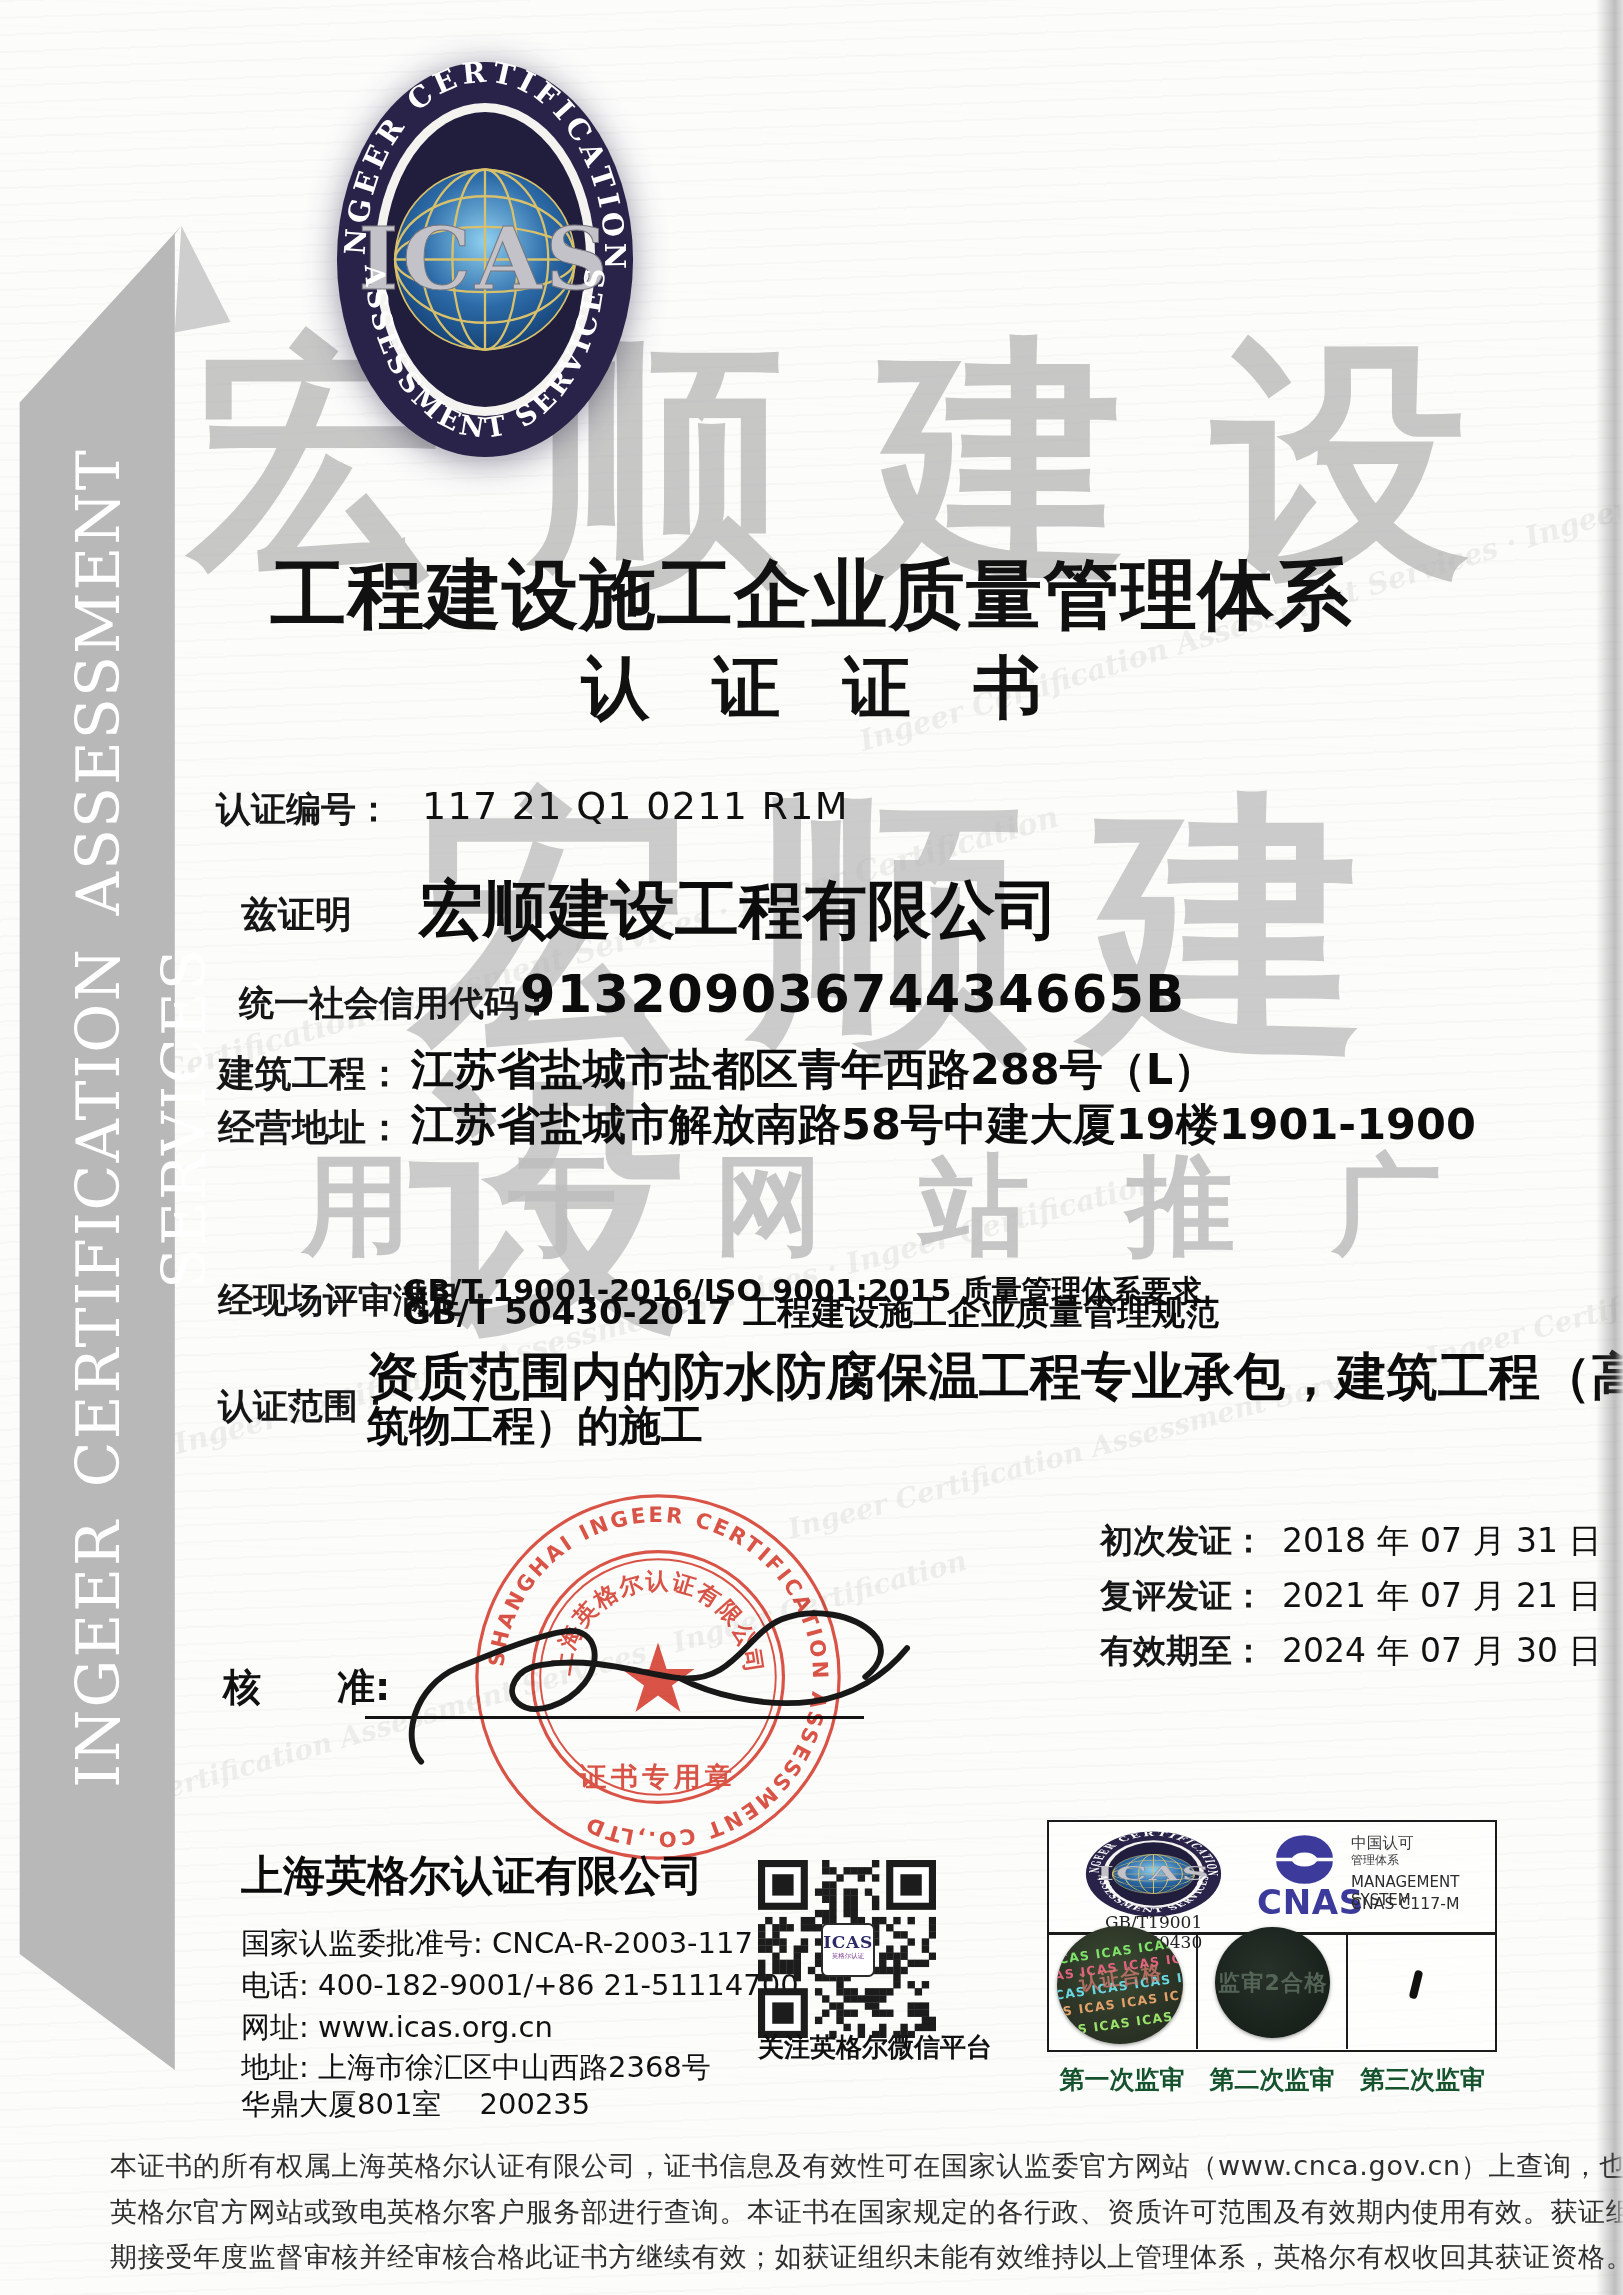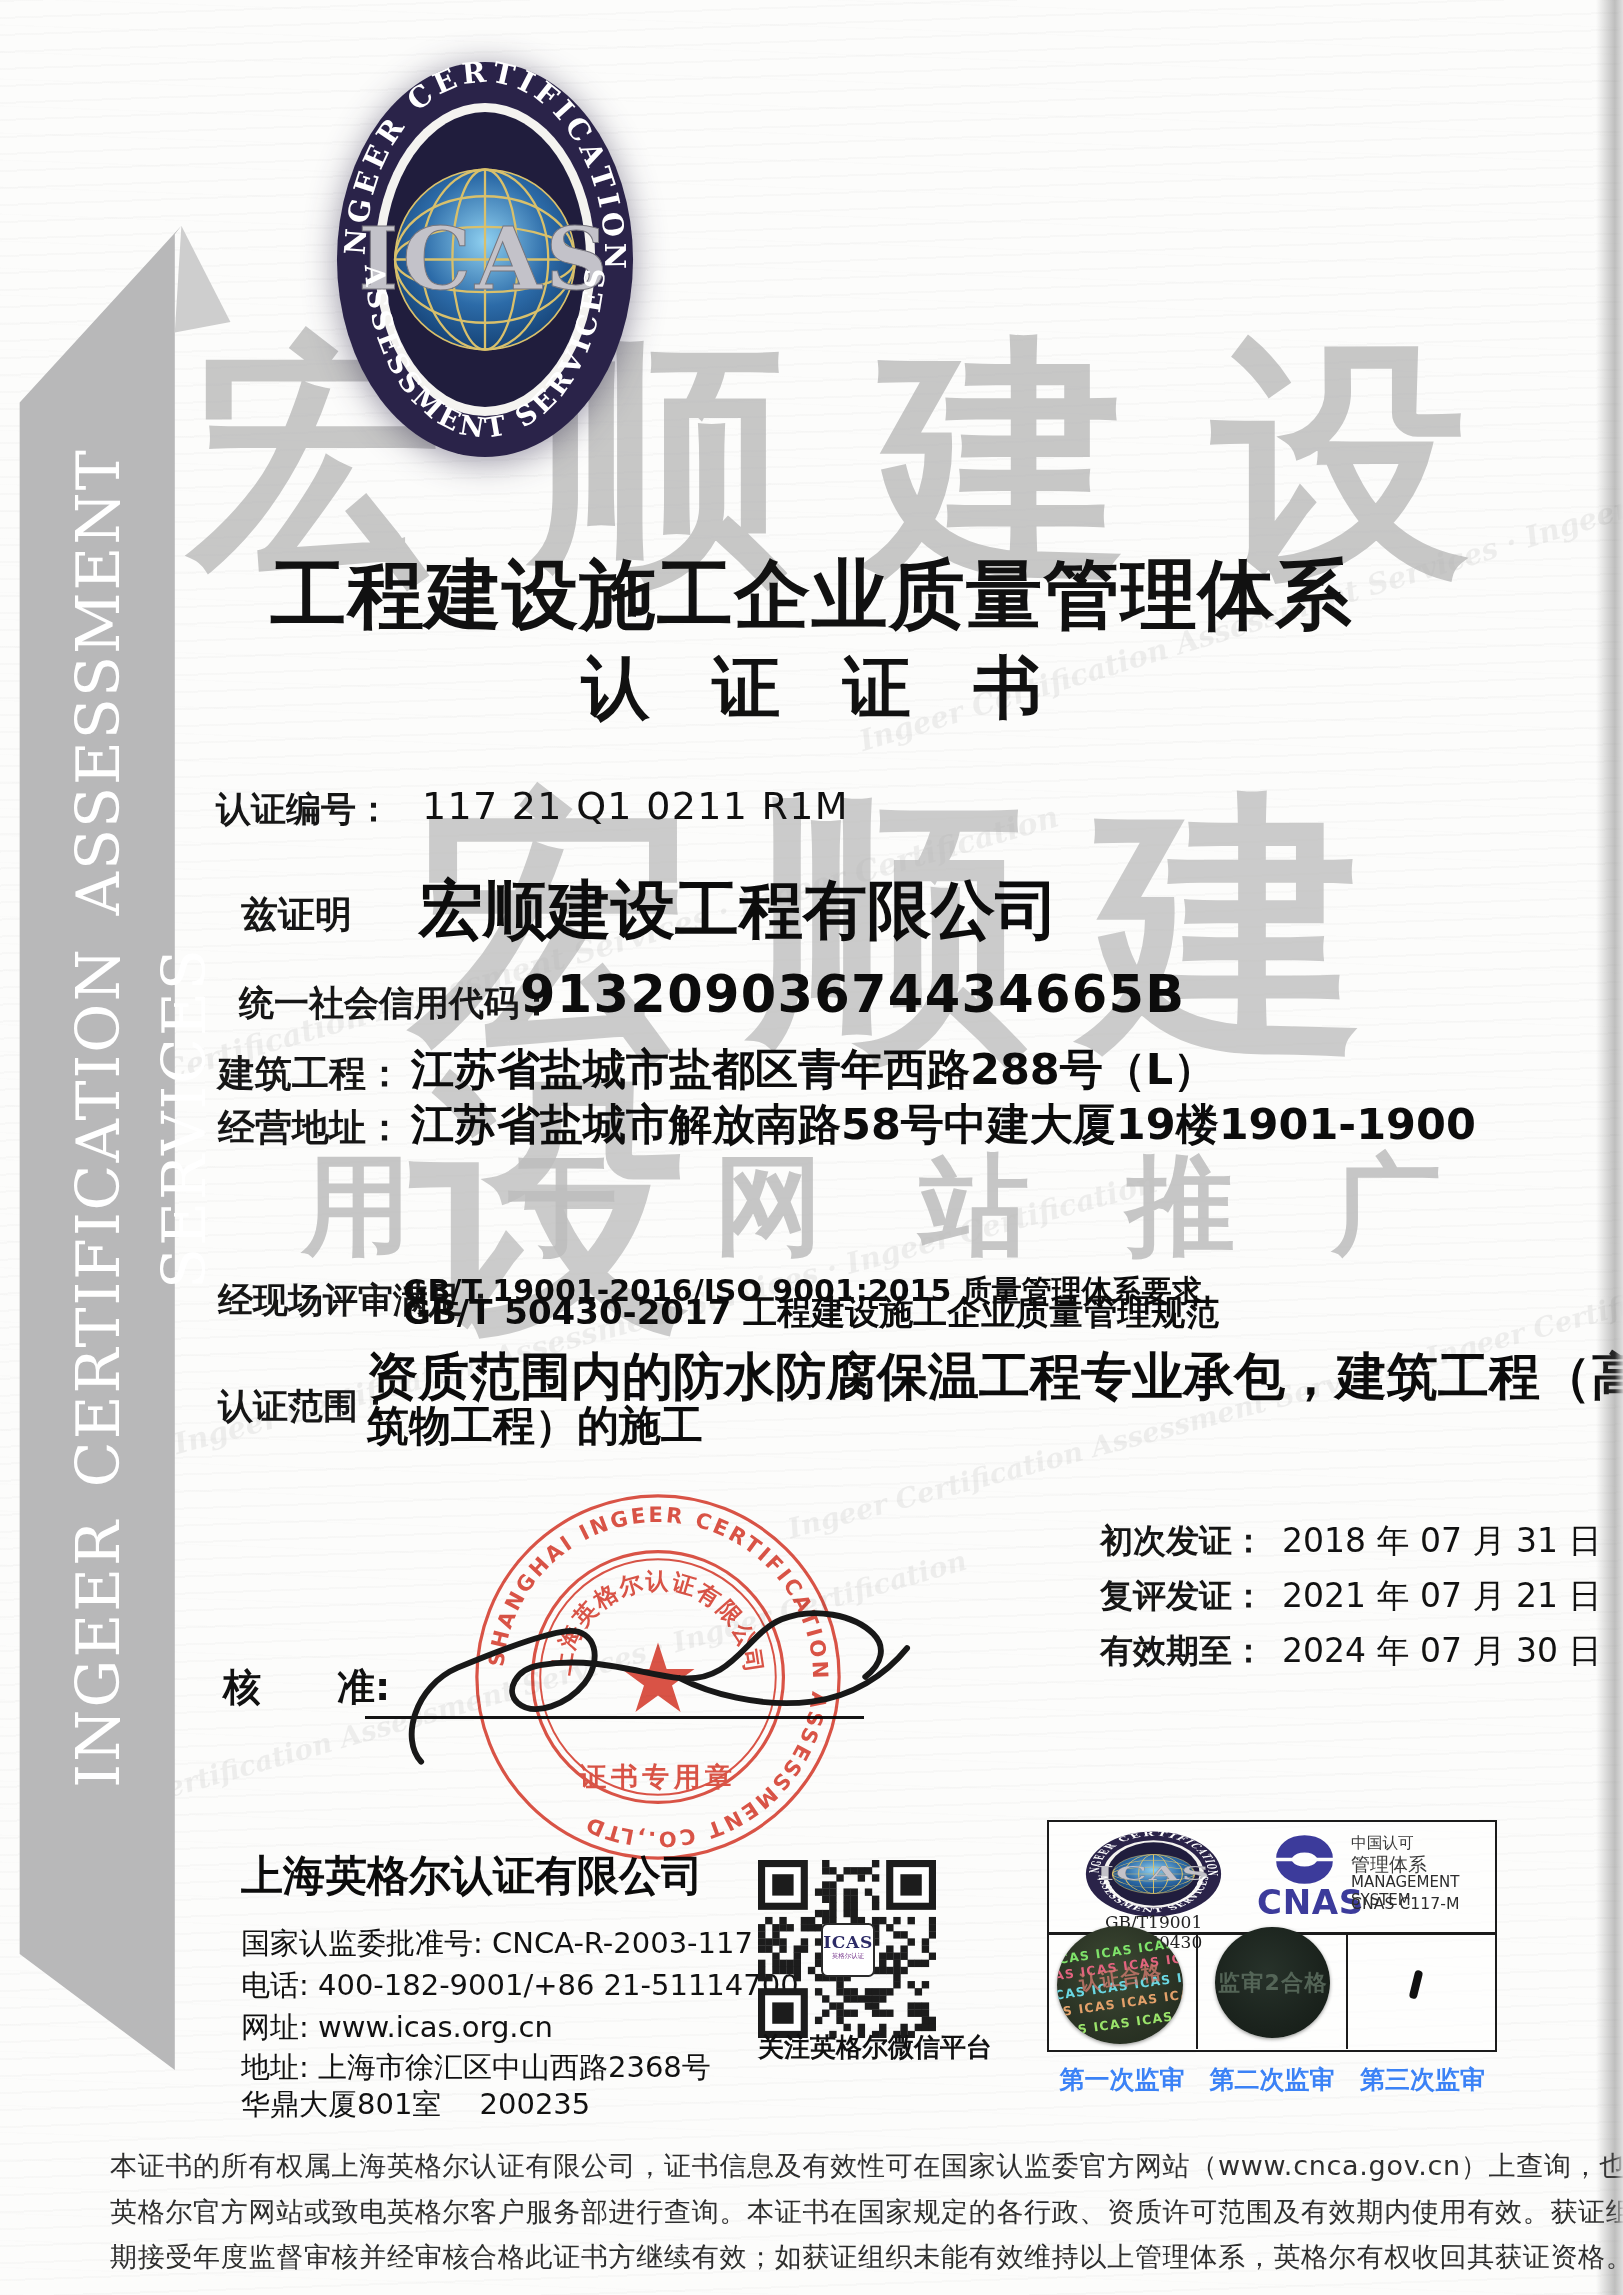--- a/index.html
+++ b/index.html
@@ -22,21 +22,21 @@
     text-align:center;z-index:3;line-height:86px;}
   .underline{position:absolute;background:#141414;z-index:5;}
   .footerline{position:absolute;left:110px;width:1440px;color:#2e2e2e;font-size:27px;
     letter-spacing:0.7px;z-index:5;white-space:nowrap;}
   .accred-box{position:absolute;left:1047px;top:1820px;width:450px;height:232px;
     border:2.6px solid #1b1b1b;box-sizing:border-box;z-index:5;background:rgba(255,255,255,0.6);}
   .accred-top{position:absolute;left:0;top:0;width:100%;height:113px;border-bottom:3.3px solid #1b1b1b;box-sizing:border-box;}
   .accred-bottom{position:absolute;left:0;top:113px;width:100%;height:114px;display:flex;}
   .accred-cell{flex:1;border-right:2px solid #1b1b1b;position:relative;}
   .accred-cell:last-child{border-right:none;}
-  .auditlbl{position:absolute;top:2063px;font-size:25px;font-weight:600;color:#3b82f6;
+  .auditlbl{position:absolute;top:2063px;font-size:25px;font-weight:600;color:#14532d;
     text-align:center;z-index:5;}
   .sticker1{position:absolute;left:7.9px;top:-9.2px;width:126px;height:118px;border-radius:50%;
     background:radial-gradient(circle at 45% 40%, #3e4a34 0%, #2c3526 55%, #20281c 100%);
     overflow:hidden;box-shadow:0 1.3px 3.9px rgba(0,0,0,.4);}
   .sticker1 span{position:absolute;font-size:12.4px;font-weight:700;letter-spacing:1.3px;white-space:nowrap;transform:rotate(-8deg);}
   .sticker2{position:absolute;left:17px;top:-7.9px;width:115px;height:111px;border-radius:50%;
     background:radial-gradient(circle at 45% 40%, #27322a 0%, #1b231d 60%, #131a15 100%);
     display:flex;align-items:center;justify-content:center;box-shadow:0 1.3px 3.9px rgba(0,0,0,.4);}
   .sticker2 span{color:#5d6f60;opacity:.85;font-size:22px;font-weight:700;letter-spacing:1.3px;}
   .tick{position:absolute;left:64px;top:35px;width:7.9px;height:29px;background:#111;border-radius:4.6px;transform:rotate(14deg);}
@@ -372,21 +372,21 @@
       <svg style="position:absolute;left:36px;top:9.2px;" width="137" height="86" viewBox="0 0 460 612" preserveAspectRatio="none">
         <use href="#icas-badge"></use>
       </svg>
       <div style="position:absolute;left:19.6px;top:90px;width:170px;text-align:center;font-size:17px;color:#222;font-family:'DejaVu Serif',serif;">GB/T19001 GB/T50430</div>
       <svg style="position:absolute;left:216px;top:11.8px;" width="79" height="51" viewBox="0 0 120 90">
         <path d="M 10 42 A 50 40 0 0 1 110 42 L 82 42 A 25 18 0 0 0 38 42 Z" fill="#3c3b9b"></path>
         <path d="M 110 48 A 50 40 0 0 1 10 48 L 38 48 A 25 18 0 0 0 82 48 Z" fill="#3c3b9b"></path>
       </svg>
       <div style="position:absolute;left:208px;top:60px;font-size:34px;font-weight:800;color:#3c3b9b;letter-spacing:0.7px;">CNAS</div>
       <div style="position:absolute;left:302px;top:10.5px;font-size:15.7px;color:#3a3a3a;">中国认可</div>
-      <div style="position:absolute;left:302px;top:30px;font-size:19px;color:#3a3a3a;">管理体系</div>
+      <div style="position:absolute;left:302px;top:30px;font-size:12px;color:#3a3a3a;">管理体系</div>
       <div style="position:absolute;left:302px;top:51px;font-size:15px;color:#2c2c2c;">MANAGEMENT SYSTEM</div>
       <div style="position:absolute;left:302px;top:72px;font-size:15.7px;color:#2c2c2c;">CNAS C117-M</div>
     </div>
     <div class="accred-bottom">
       <div class="accred-cell">
         <div class="sticker1">
           <span style="left:-5.2px;top:11.8px;color:#7fe36a;">ICAS ICAS ICAS ICAS ICAS</span>
           <span style="left:-19.6px;top:30px;color:#e3637f;">ICAS ICAS ICAS ICAS ICAS</span>
           <span style="left:-9.2px;top:48px;color:#6ad8e3;">ICAS ICAS ICAS ICAS ICAS</span>
           <span style="left:-22px;top:67px;color:#e3a16a;">ICAS ICAS ICAS ICAS ICAS</span>

